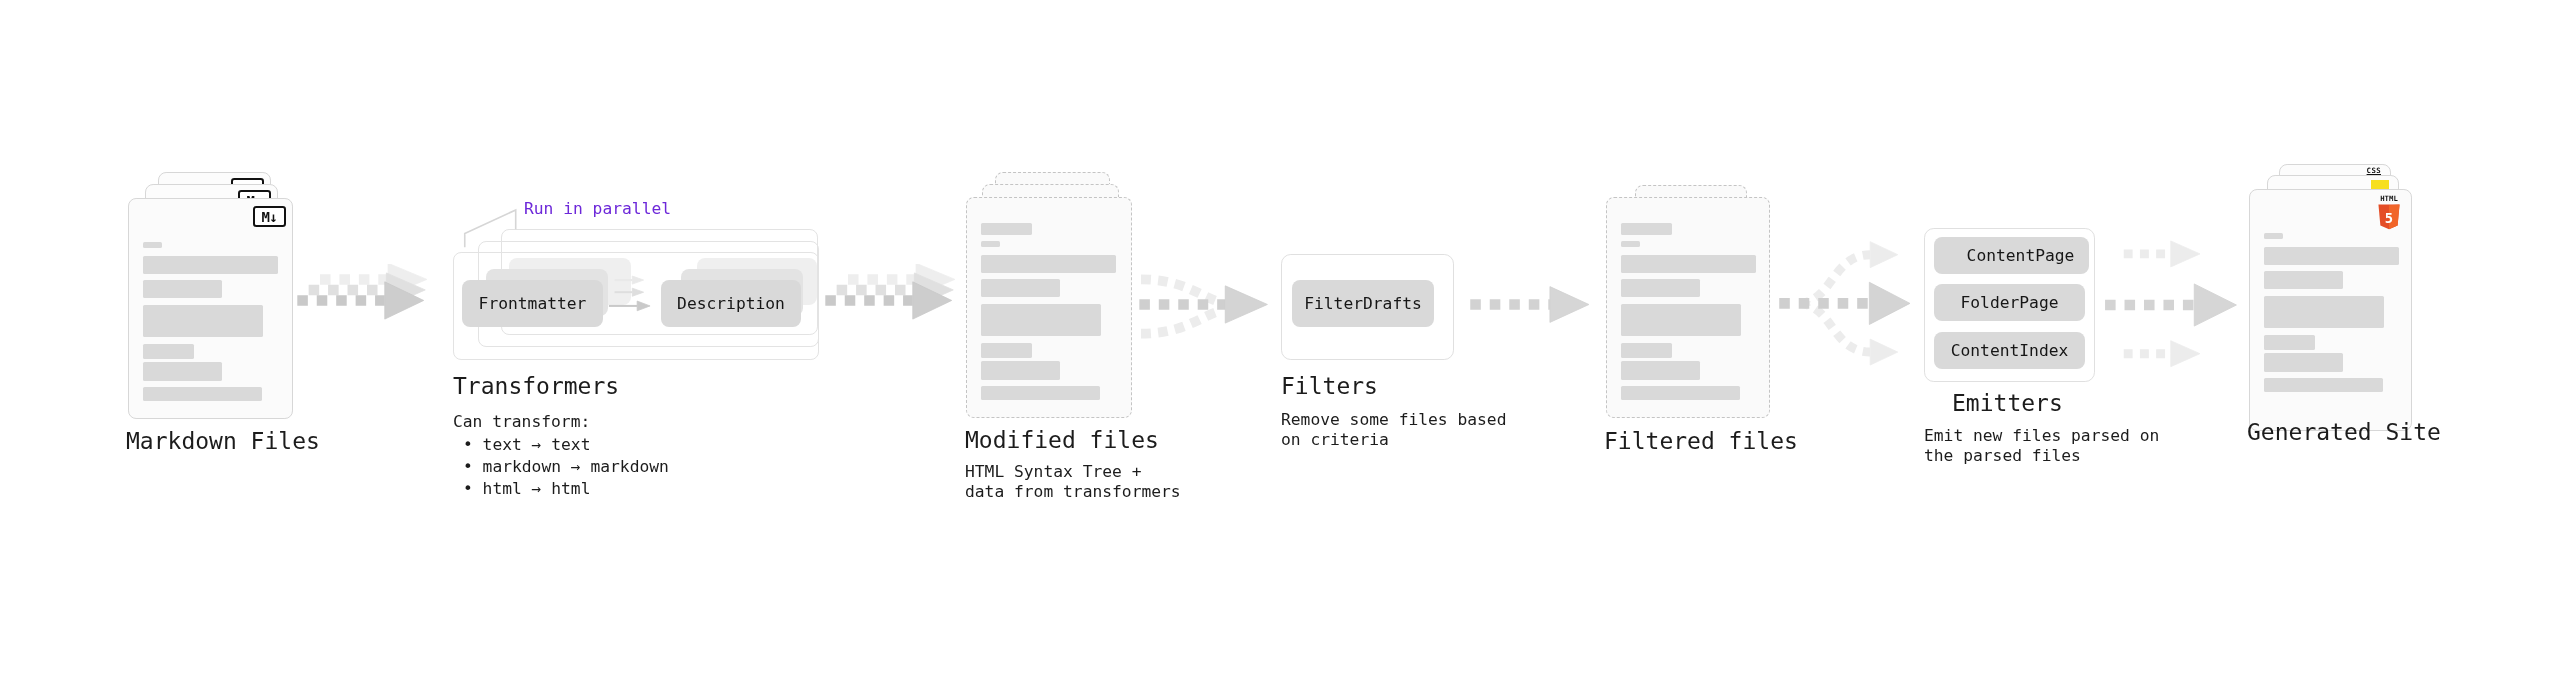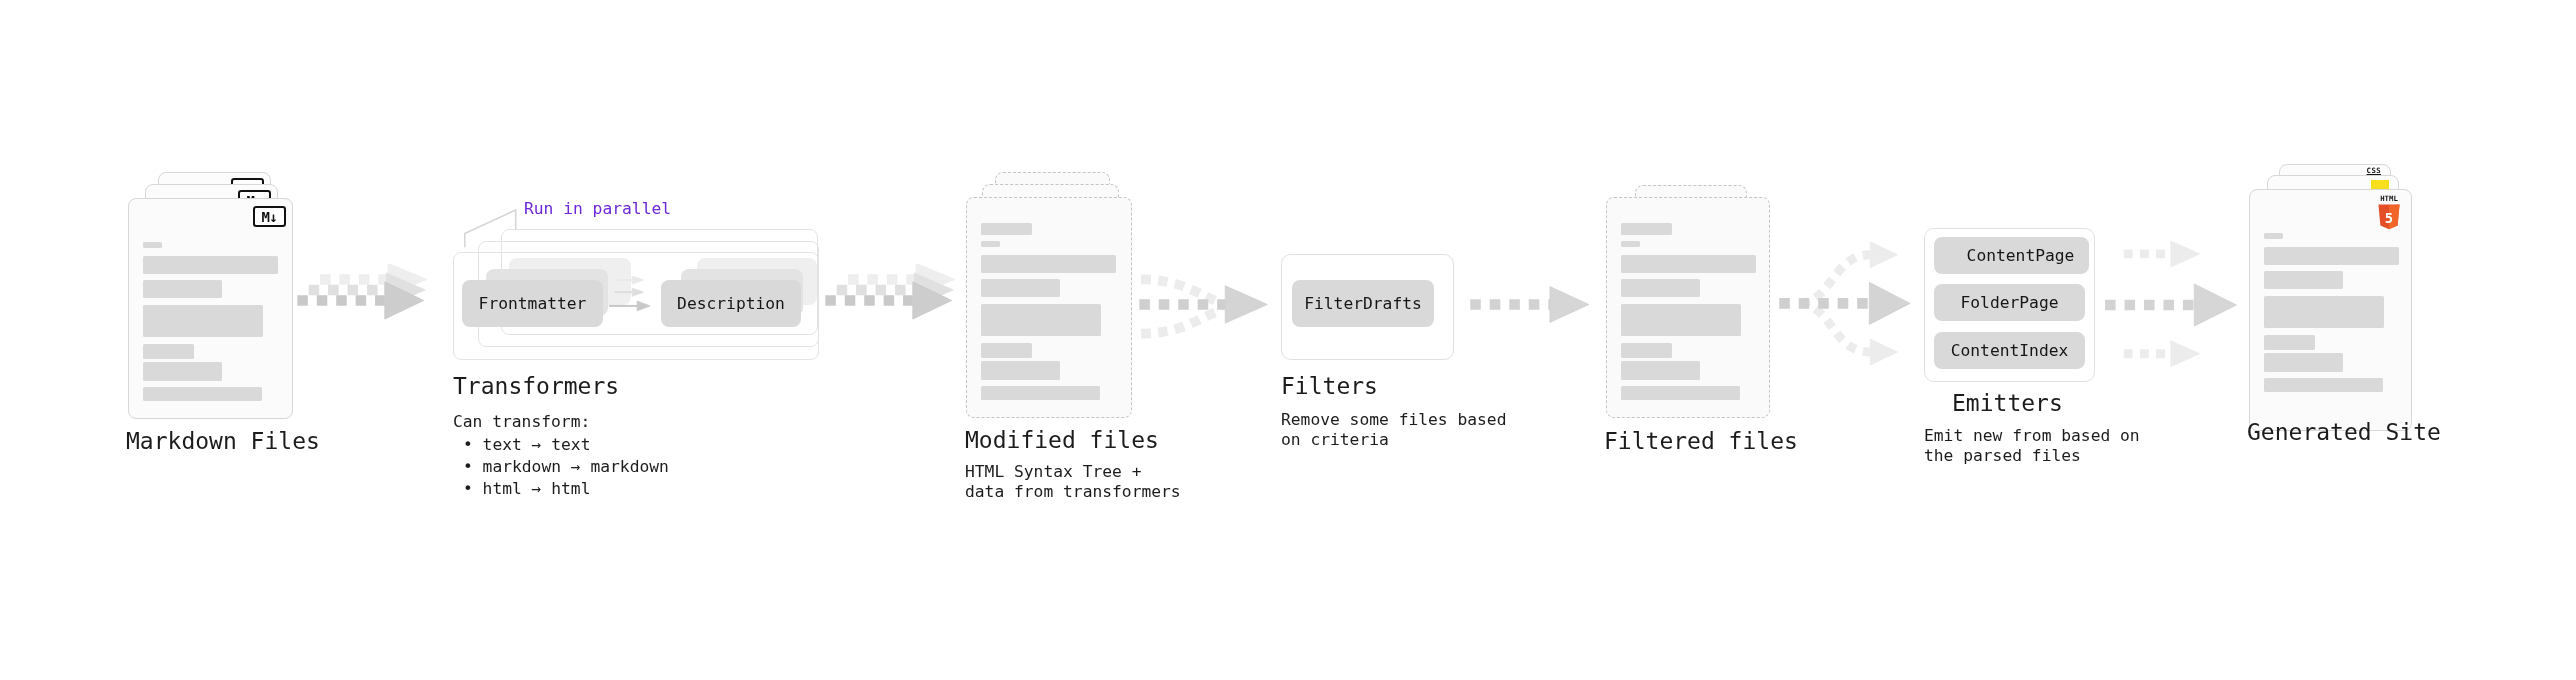--- a/index.html
+++ b/index.html
@@ -198,21 +198,21 @@
         <line x1="4" y1="78" x2="115" y2="78" stroke-width="13" stroke-dasharray="13 11"></line>
         <polygon points="115,52 115,104 165,78"></polygon>
       </g>
   </svg>
 
   <div class="wbox" style="left:1924px;top:228px;width:171px;height:154px;"></div>
   <div class="chip" style="left:1934px;top:237px;width:155px;height:37px;padding-left:18px;">ContentPage</div>
   <div class="chip" style="left:1934px;top:284px;width:151px;height:37px;">FolderPage</div>
   <div class="chip" style="left:1934px;top:332px;width:151px;height:37px;">ContentIndex</div>
   <div class="stage-title" style="left:1924px;top:389px;margin-left:28px;">Emitters</div>
-  <div class="stage-desc" style="left:1924px;top:426px;">Emit new from based on
+  <div class="stage-desc" style="left:1924px;top:426px;">Emit new files parsed on
 the parsed files</div>
 
   <svg class="abs" style="left:2101px;top:240px;" width="146" height="130" viewBox="0 0 180 160">
     <g stroke="#ececec" fill="#ececec">
         <line x1="28" y1="17" x2="86" y2="17" stroke-width="11" stroke-dasharray="11 9"></line>
         <polygon points="86,1 86,33 122,17"></polygon>
       </g>
     <g stroke="#d3d3d3" fill="#d6d6d6">
         <line x1="5" y1="80" x2="115" y2="80" stroke-width="13" stroke-dasharray="13 11"></line>
         <polygon points="115,54 115,106 167,80"></polygon>

